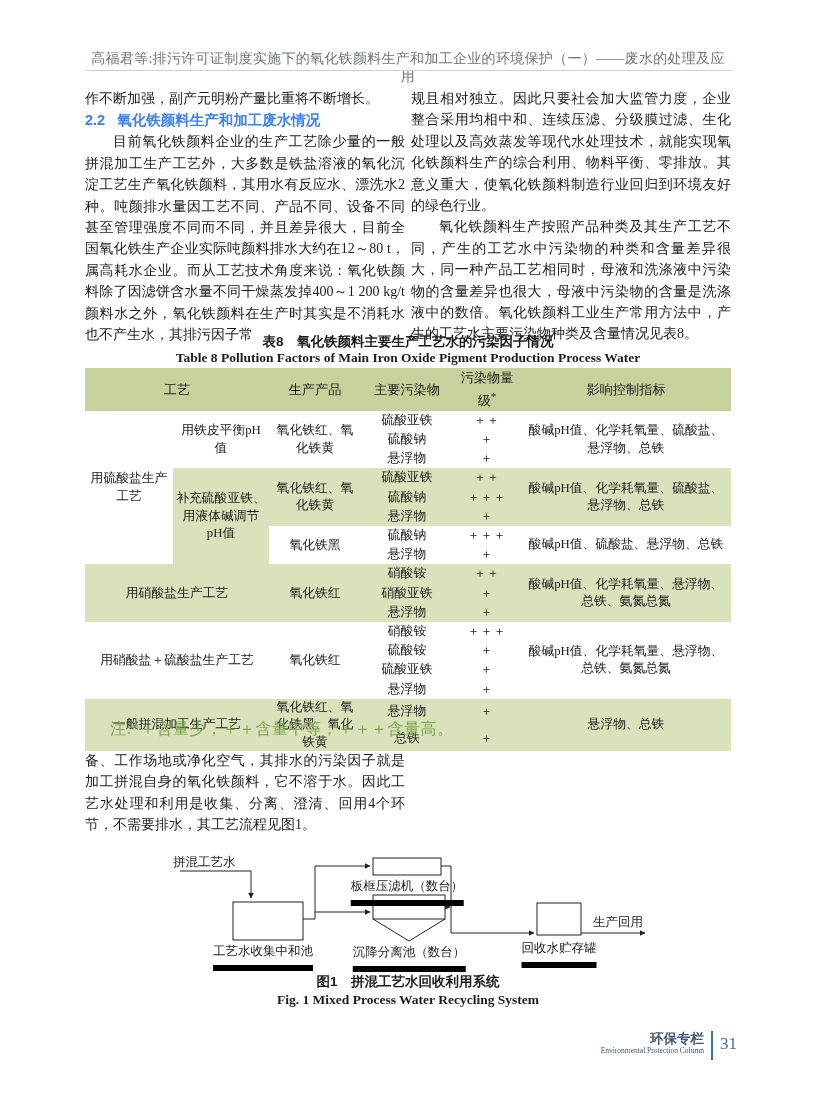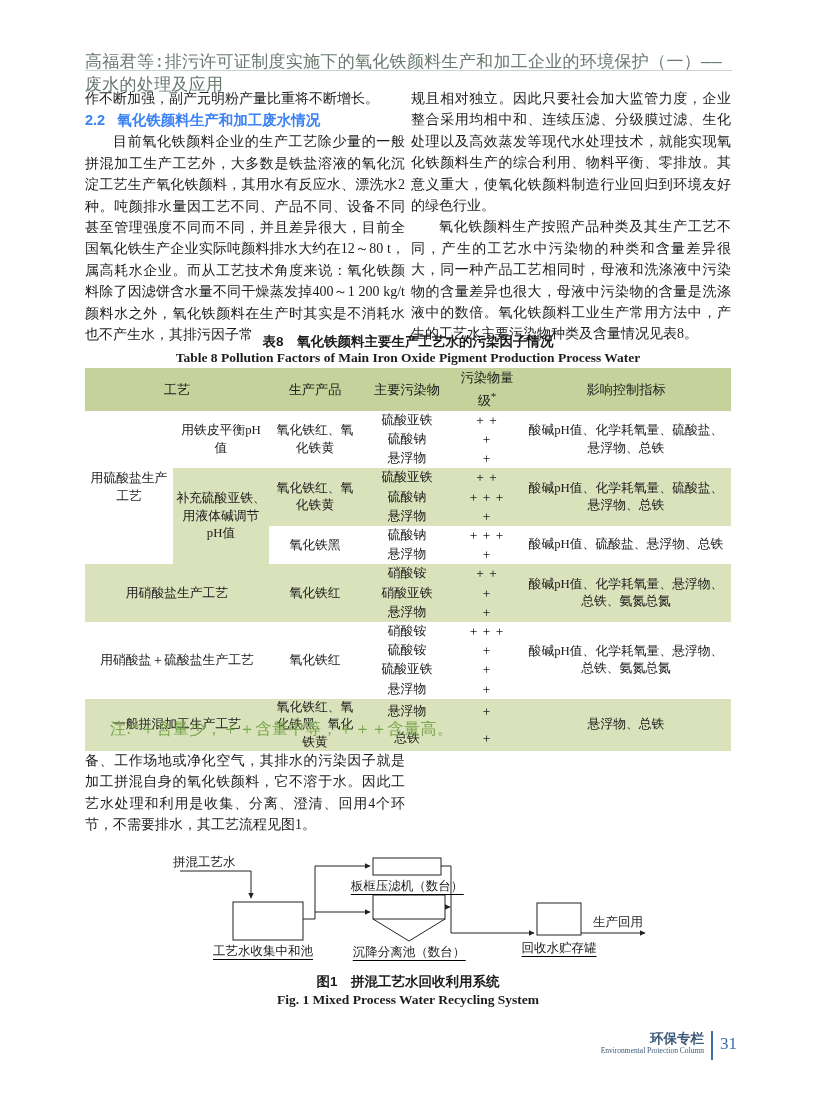--- a/index.html
+++ b/index.html
@@ -1,22 +1,22 @@
 <!DOCTYPE html>
 <html><head>
 <meta charset="utf-8">
 <style>
   html,body{margin:0;padding:0;}
   body{width:816px;height:1099px;background:#ffffff;position:relative;
        font-family:"Liberation Serif","DejaVu Serif",serif;color:#1c1c1c;overflow:hidden;}
   .abs{position:absolute;}
   
-  .jheader{top:50px;left:85px;width:646px;text-align:left;
-           font-family:Liberation Mono, monospace;
-           font-size:17px;color:#69796f;letter-spacing:.3px;}
+  .jheader{top:50px;left:85px;width:646px;text-align:center;
+           font-family:Liberation Serif, serif;
+           font-size:14px;color:#69796f;letter-spacing:.3px;}
   .jrule{top:70px;left:85px;width:647px;border-top:1px solid #cdd3cd;height:0;}
   
   .cols{left:85px;width:646px;display:flex;gap:6px;}
   .col{width:320px;font-size:14px;line-height:21.4px;text-align:justify;}
   .col p{margin:0;}
   .ind{text-indent:2em;}
   .h22{color:#3b82f6;font-family:"Liberation Sans","DejaVu Sans",sans-serif;
        font-weight:bold;font-size:14.5px;line-height:22px;}
   .h22 .num{margin-right:12px;}
   
@@ -35,21 +35,21 @@
   .t8 .lvl{font-size:12px;letter-spacing:1px;}
   .note{left:110px;color:#7aa64e;font-size:16px;letter-spacing:.5px;}
   
   .h221{padding-left:34px;text-indent:-34px;line-height:22px;margin:0 0 1px 0;}
   .h221 .num,.h2211 .num{font-family:"Liberation Sans","DejaVu Sans",sans-serif;margin-right:9px;}
   .h2211{line-height:22px;margin:1px 0;}
   
   .diagram{left:85px;top:845px;width:646px;height:122px;text-align:right;}
   .diagram svg{position:absolute;left:0;top:0;}
   .dlabel{position:absolute;font-size:12.5px;white-space:nowrap;line-height:14px;}
-  .dlabel.u{border-bottom:1px solid #000000;padding-bottom:1px;}
+  .dlabel.u{border-bottom:6px solid #000000;padding-bottom:7px;}
   .center{transform:translateX(-50%);}
   
   .figcap-zh{font-family:"Liberation Sans","DejaVu Sans",sans-serif;font-weight:bold;
              font-size:13.5px;text-align:center;width:646px;left:85px;}
   .figcap-en{font-weight:bold;font-size:13.5px;text-align:center;width:646px;left:85px;}
   
   .pfooter{top:1031px;right:79px;display:flex;align-items:flex-start;gap:7px;}
   .pfooter .col-text{text-align:right;}
   .pfooter .zh{font-family:"Liberation Sans","DejaVu Sans",sans-serif;font-weight:bold;
                font-size:13.5px;color:#3d5877;line-height:15px;}

